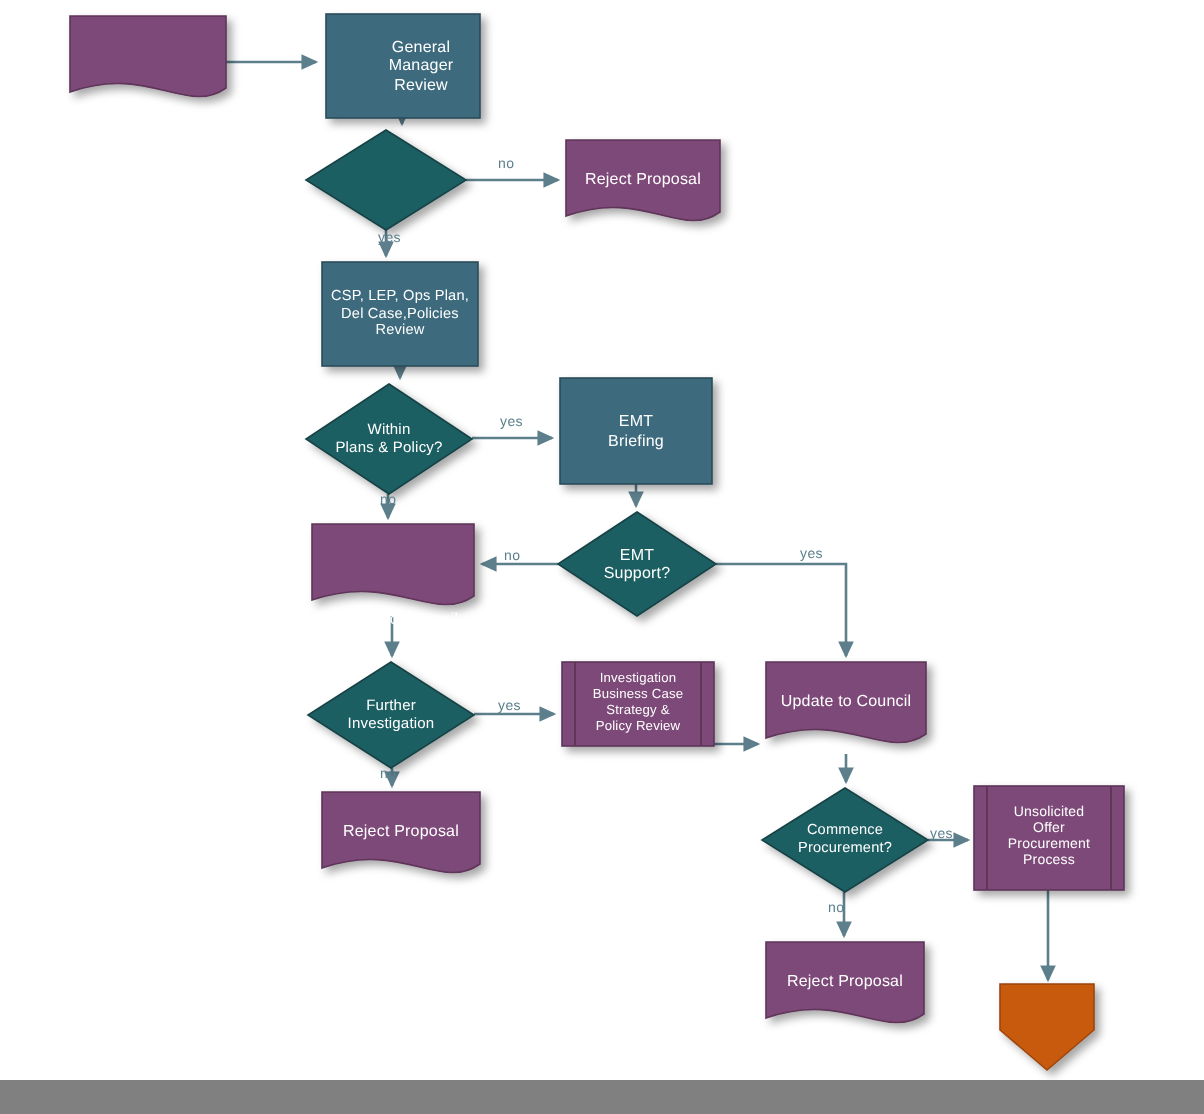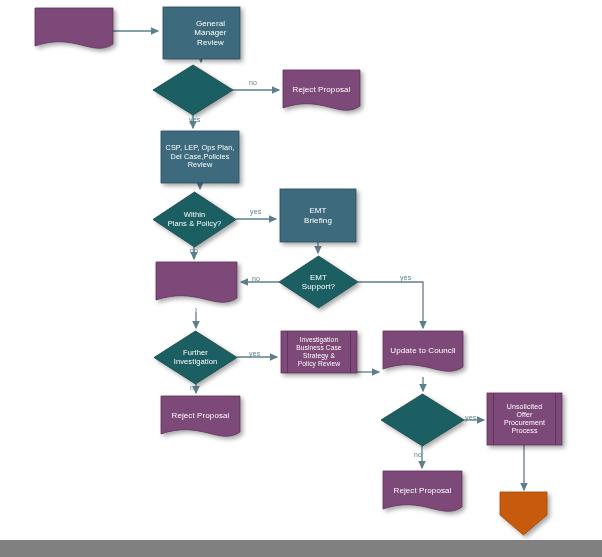--- a/index.html
+++ b/index.html
@@ -122,20 +122,24 @@
   </div>
   <div class="node" style="left:284px;top:331px;width:70px;height:42px;font-size:6.6px;">
     <span class="lbl" style="white-space:pre-line;">Investigation
 Business Case
 Strategy &amp;
 Policy Review</span>
   </div>
   <div class="node" style="left:383px;top:331px;width:80px;height:40px;font-size:8px;">
     <span class="lbl" style="white-space:pre-line;">Update to Council</span>
   </div>
+  <div class="node" style="left:378px;top:394px;width:89px;height:52px;font-size:7.3px;">
+    <span class="lbl" style="white-space:pre-line;">Commence
+Procurement?</span>
+  </div>
   <div class="node" style="left:490px;top:393px;width:69px;height:52px;font-size:7px;">
     <span class="lbl" style="white-space:pre-line;">Unsolicited
 Offer
 Procurement
 Process</span>
   </div>
   <div class="node" style="left:161px;top:396px;width:79px;height:40px;font-size:8px;">
     <span class="lbl" style="white-space:pre-line;">Reject Proposal</span>
   </div>
   <div class="node" style="left:383px;top:471px;width:79px;height:40px;font-size:8px;">

